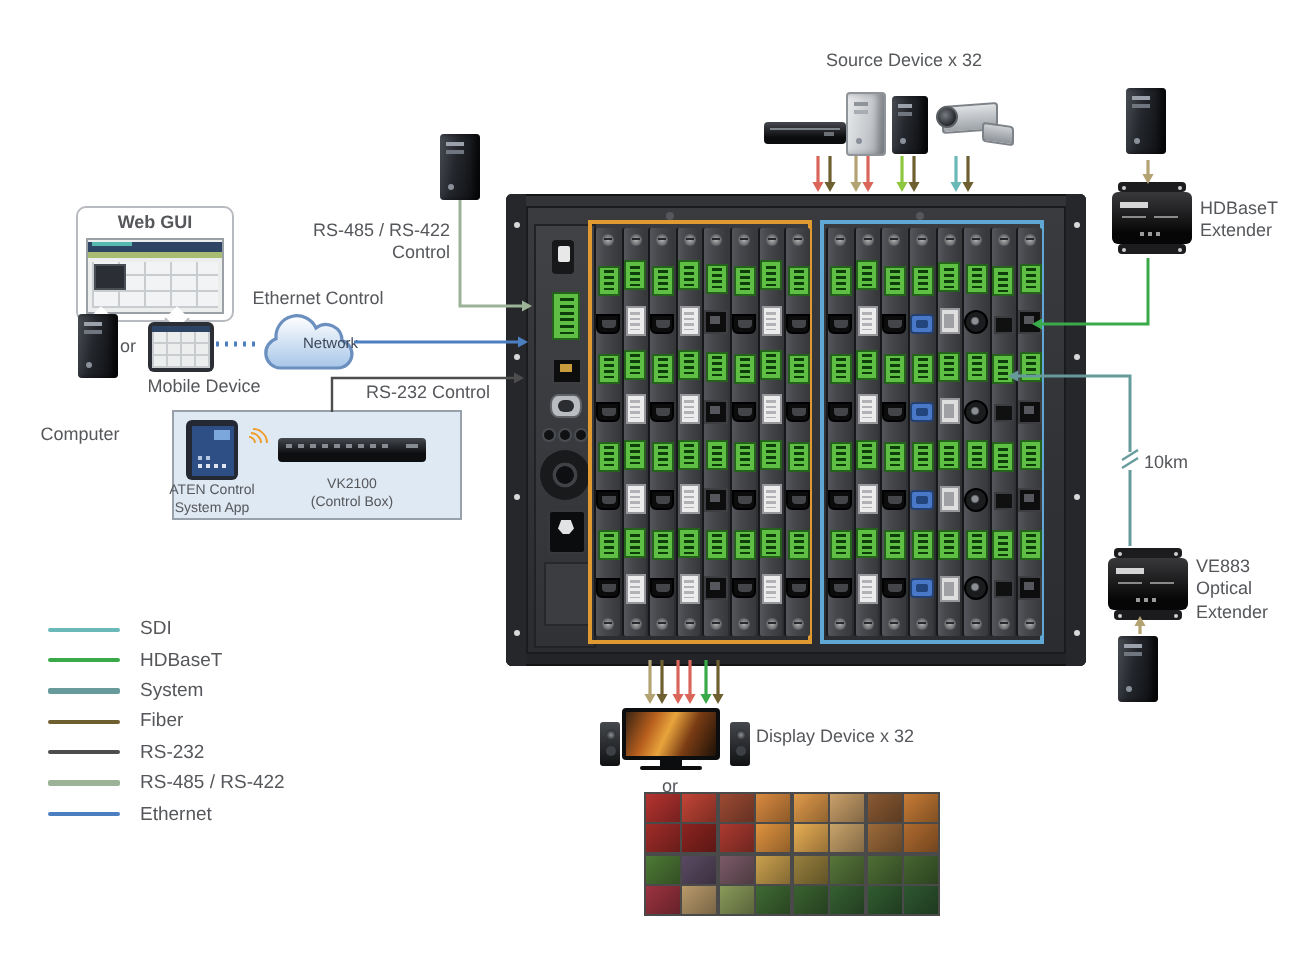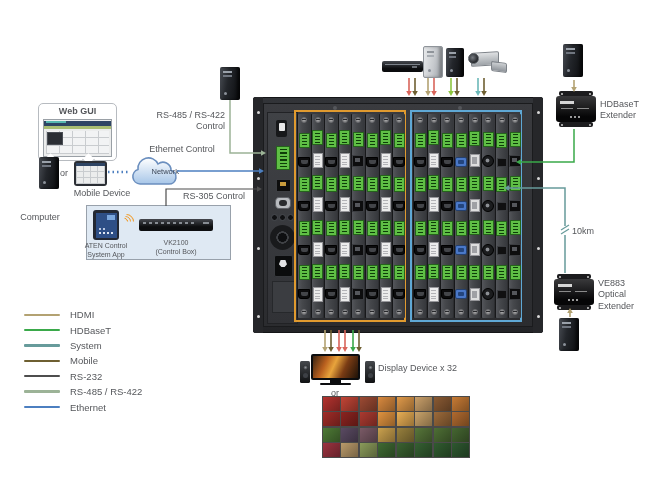--- a/index.html
+++ b/index.html
@@ -169,20 +169,21 @@
         gap:1.6px;background:#4a4a4a;border:1.6px solid #4a4a4a;}
   #wall .cell{width:100%;height:100%;}
 
   #wires{position:absolute;left:0;top:0;width:650px;height:484px;pointer-events:none;z-index:60;}
 </style>
 </head>
 <body>
 
 <div id="stage">
 
+  <div class="lbl c" style="left:387px;top:25px;width:130px;">Source Device x 32</div>
   <div class="dvd abs" style="left:382px;top:61px;width:41px;height:11px;"></div>
   <div class="tower light" style="left:423px;top:46px;width:18px;height:30px;"></div>
   <div class="tower" style="left:446px;top:48px;width:18px;height:29px;"></div>
   <div class="abs" style="left:465px;top:49px;width:44px;height:28px;">
     <div class="cam-body" style="left:6px;top:3px;width:26px;height:12px;"></div>
     <div class="cam-lens" style="left:3px;top:4px;width:9px;height:9px;"></div>
     <div class="cam-mini" style="left:26px;top:13px;width:14px;height:8px;"></div>
   </div>
 
   <div class="callout" style="left:38px;top:103px;width:77px;height:56px;">
@@ -198,42 +199,42 @@
   <div class="tail" style="left:84px;top:155px;"></div>
 
   <div class="tower" style="left:39px;top:157px;width:20px;height:32px;"></div>
   <div class="lbl" style="left:60px;top:168px;">or</div>
   <div class="mobile" style="left:74px;top:161px;width:33px;height:25px;box-sizing:border-box;">
     <div class="mscr"></div>
   </div>
   <div class="lbl c" style="left:12px;top:180px;width:56px;margin-top:32px;">Computer</div>
   <div class="lbl c" style="left:69px;top:188px;width:66px;">Mobile Device</div>
 
-  <div class="lbl c" style="left:118px;top:144px;width:82px;margin-left:23px;">Ethernet Control</div>
+  <div class="lbl c" style="left:118px;top:144px;width:82px;">Ethernet Control</div>
 
   <div class="cloud" style="left:129px;top:154px;width:50px;height:38px;">
     <svg width="50" height="38" viewBox="0 0 50 38">
       <defs>
           <linearGradient id="cg" x1="0" y1="0" x2="0" y2="1">
         <stop offset="0" stop-color="#ffffff"></stop>
             <stop offset="1" stop-color="#a7c6e8"></stop>
       </linearGradient>
         </defs>
       <path d="M11 30 a7.5 7.5 0 0 1 -2 -14.6 A10.5 10.5 0 0 1 29 10 a8 8 0 0 1 13 6.3 A7 7 0 0 1 40 30 Z" fill="url(#cg)" stroke="#6b8fbf" stroke-width="1.6"></path>
     </svg>
     <div class="ctext">Network</div>
   </div>
 
   <div class="lbl r" style="left:143px;top:110px;width:82px;">
     <span>RS-485 / RS-422</span><br>
     <span>Control</span>
   </div>
   <div class="tower" style="left:220px;top:67px;width:20px;height:33px;"></div>
 
-  <div class="lbl c" style="left:175px;top:191px;width:78px;">RS-305 Control</div>
+  <div class="lbl c" style="left:175px;top:191px;width:78px;">RS-232 Control</div>
 
   <div class="ctlbox" style="left:86px;top:205px;width:143px;height:53px;"></div>
   <div class="atablet" style="left:93px;top:210px;width:26px;height:30px;box-sizing:border-box;">
     <div class="ascr"></div>
   </div>
   <div class="wifi" style="left:121px;top:213px;">
     <i style="left:0;top:5px;width:5px;height:5px;"></i>
     <i style="left:-1px;top:3px;width:9px;height:9px;"></i>
     <i style="left:-2px;top:1px;width:13px;height:13px;"></i>
   </div>
@@ -534,34 +535,34 @@
       <div class="cell" style="background: linear-gradient(135deg, rgb(138, 154, 90), rgba(0, 0, 0, 0.35)), rgb(138, 154, 90);"></div>
       <div class="cell" style="background: linear-gradient(135deg, rgb(63, 106, 51), rgba(0, 0, 0, 0.35)), rgb(63, 106, 51);"></div>
       <div class="cell" style="background: linear-gradient(135deg, rgb(58, 98, 49), rgba(0, 0, 0, 0.35)), rgb(58, 98, 49);"></div>
       <div class="cell" style="background: linear-gradient(135deg, rgb(53, 96, 50), rgba(0, 0, 0, 0.35)), rgb(53, 96, 50);"></div>
       <div class="cell" style="background: linear-gradient(135deg, rgb(49, 92, 48), rgba(0, 0, 0, 0.35)), rgb(49, 92, 48);"></div>
       <div class="cell" style="background: linear-gradient(135deg, rgb(46, 88, 48), rgba(0, 0, 0, 0.35)), rgb(46, 88, 48);"></div>
     </div>
 
   <div id="legend">
       <div class="lrow">
-        <span class="lline" style="background: rgb(179, 162, 114);"></span>
-        <span class="ltext">HDMI</span>
+        <span class="lline" style="background: rgb(107, 184, 184);"></span>
+        <span class="ltext">SDI</span>
       </div>
       <div class="lrow">
         <span class="lline" style="background: rgb(58, 169, 74);"></span>
         <span class="ltext">HDBaseT</span>
       </div>
       <div class="lrow">
         <span class="lline" style="background: rgb(103, 155, 155);"></span>
         <span class="ltext">System</span>
       </div>
       <div class="lrow">
         <span class="lline" style="background: rgb(110, 95, 49);"></span>
-        <span class="ltext">Mobile</span>
+        <span class="ltext">Fiber</span>
       </div>
       <div class="lrow">
         <span class="lline" style="background: rgb(77, 77, 77);"></span>
         <span class="ltext">RS-232</span>
       </div>
       <div class="lrow">
         <span class="lline" style="background: rgb(156, 179, 151);"></span>
         <span class="ltext">RS-485 / RS-422</span>
       </div>
       <div class="lrow">

